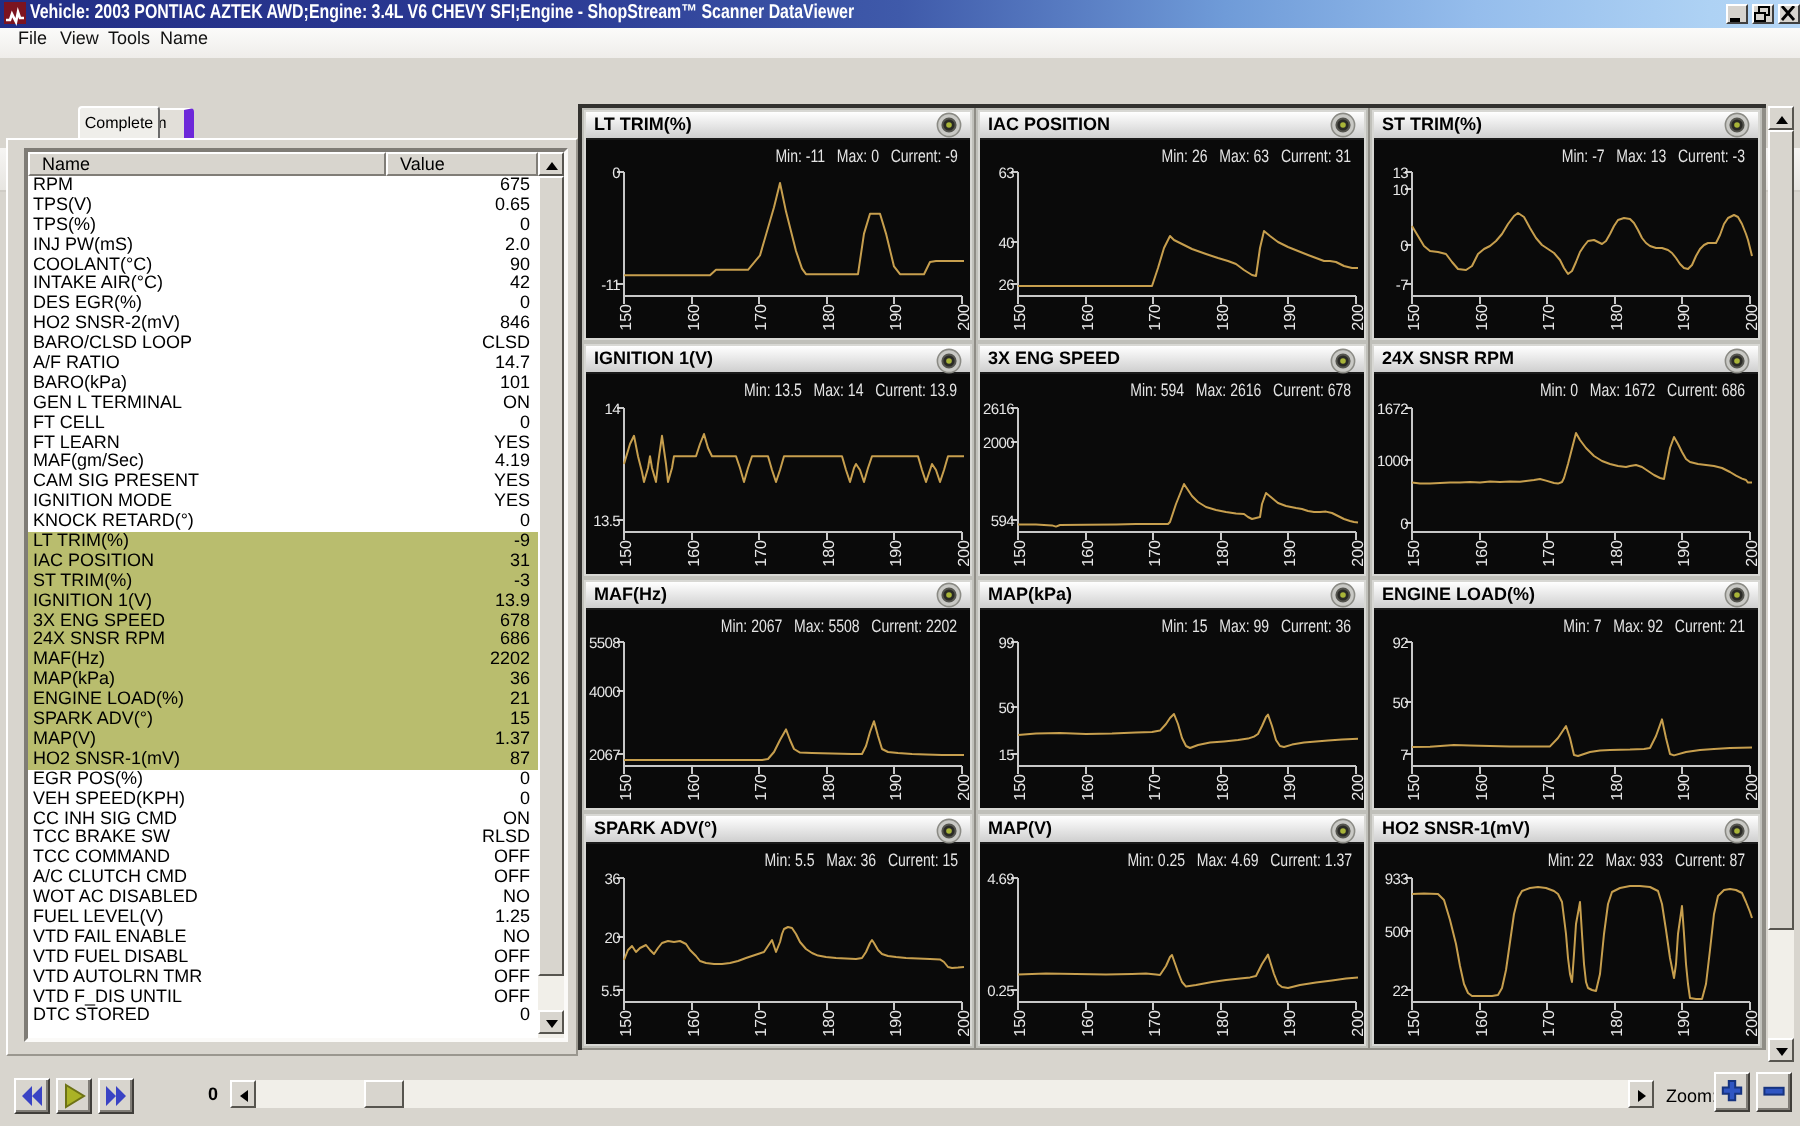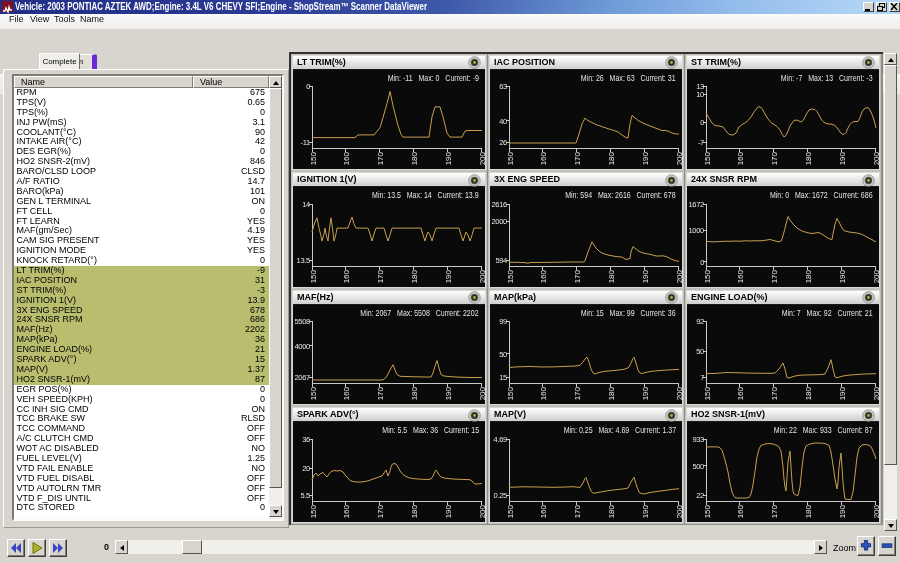--- a/index.html
+++ b/index.html
@@ -262,21 +262,21 @@
         <div class="r">
           <span class="rn">TPS(V)</span>
           <span class="rv">0.65</span>
         </div>
         <div class="r">
           <span class="rn">TPS(%)</span>
           <span class="rv">0</span>
         </div>
         <div class="r">
           <span class="rn">INJ PW(mS)</span>
-          <span class="rv">3.1</span>
+          <span class="rv">2.0</span>
         </div>
         <div class="r">
           <span class="rn">COOLANT(°C)</span>
           <span class="rv">90</span>
         </div>
         <div class="r">
           <span class="rn">INTAKE AIR(°C)</span>
           <span class="rv">42</span>
         </div>
         <div class="r">

